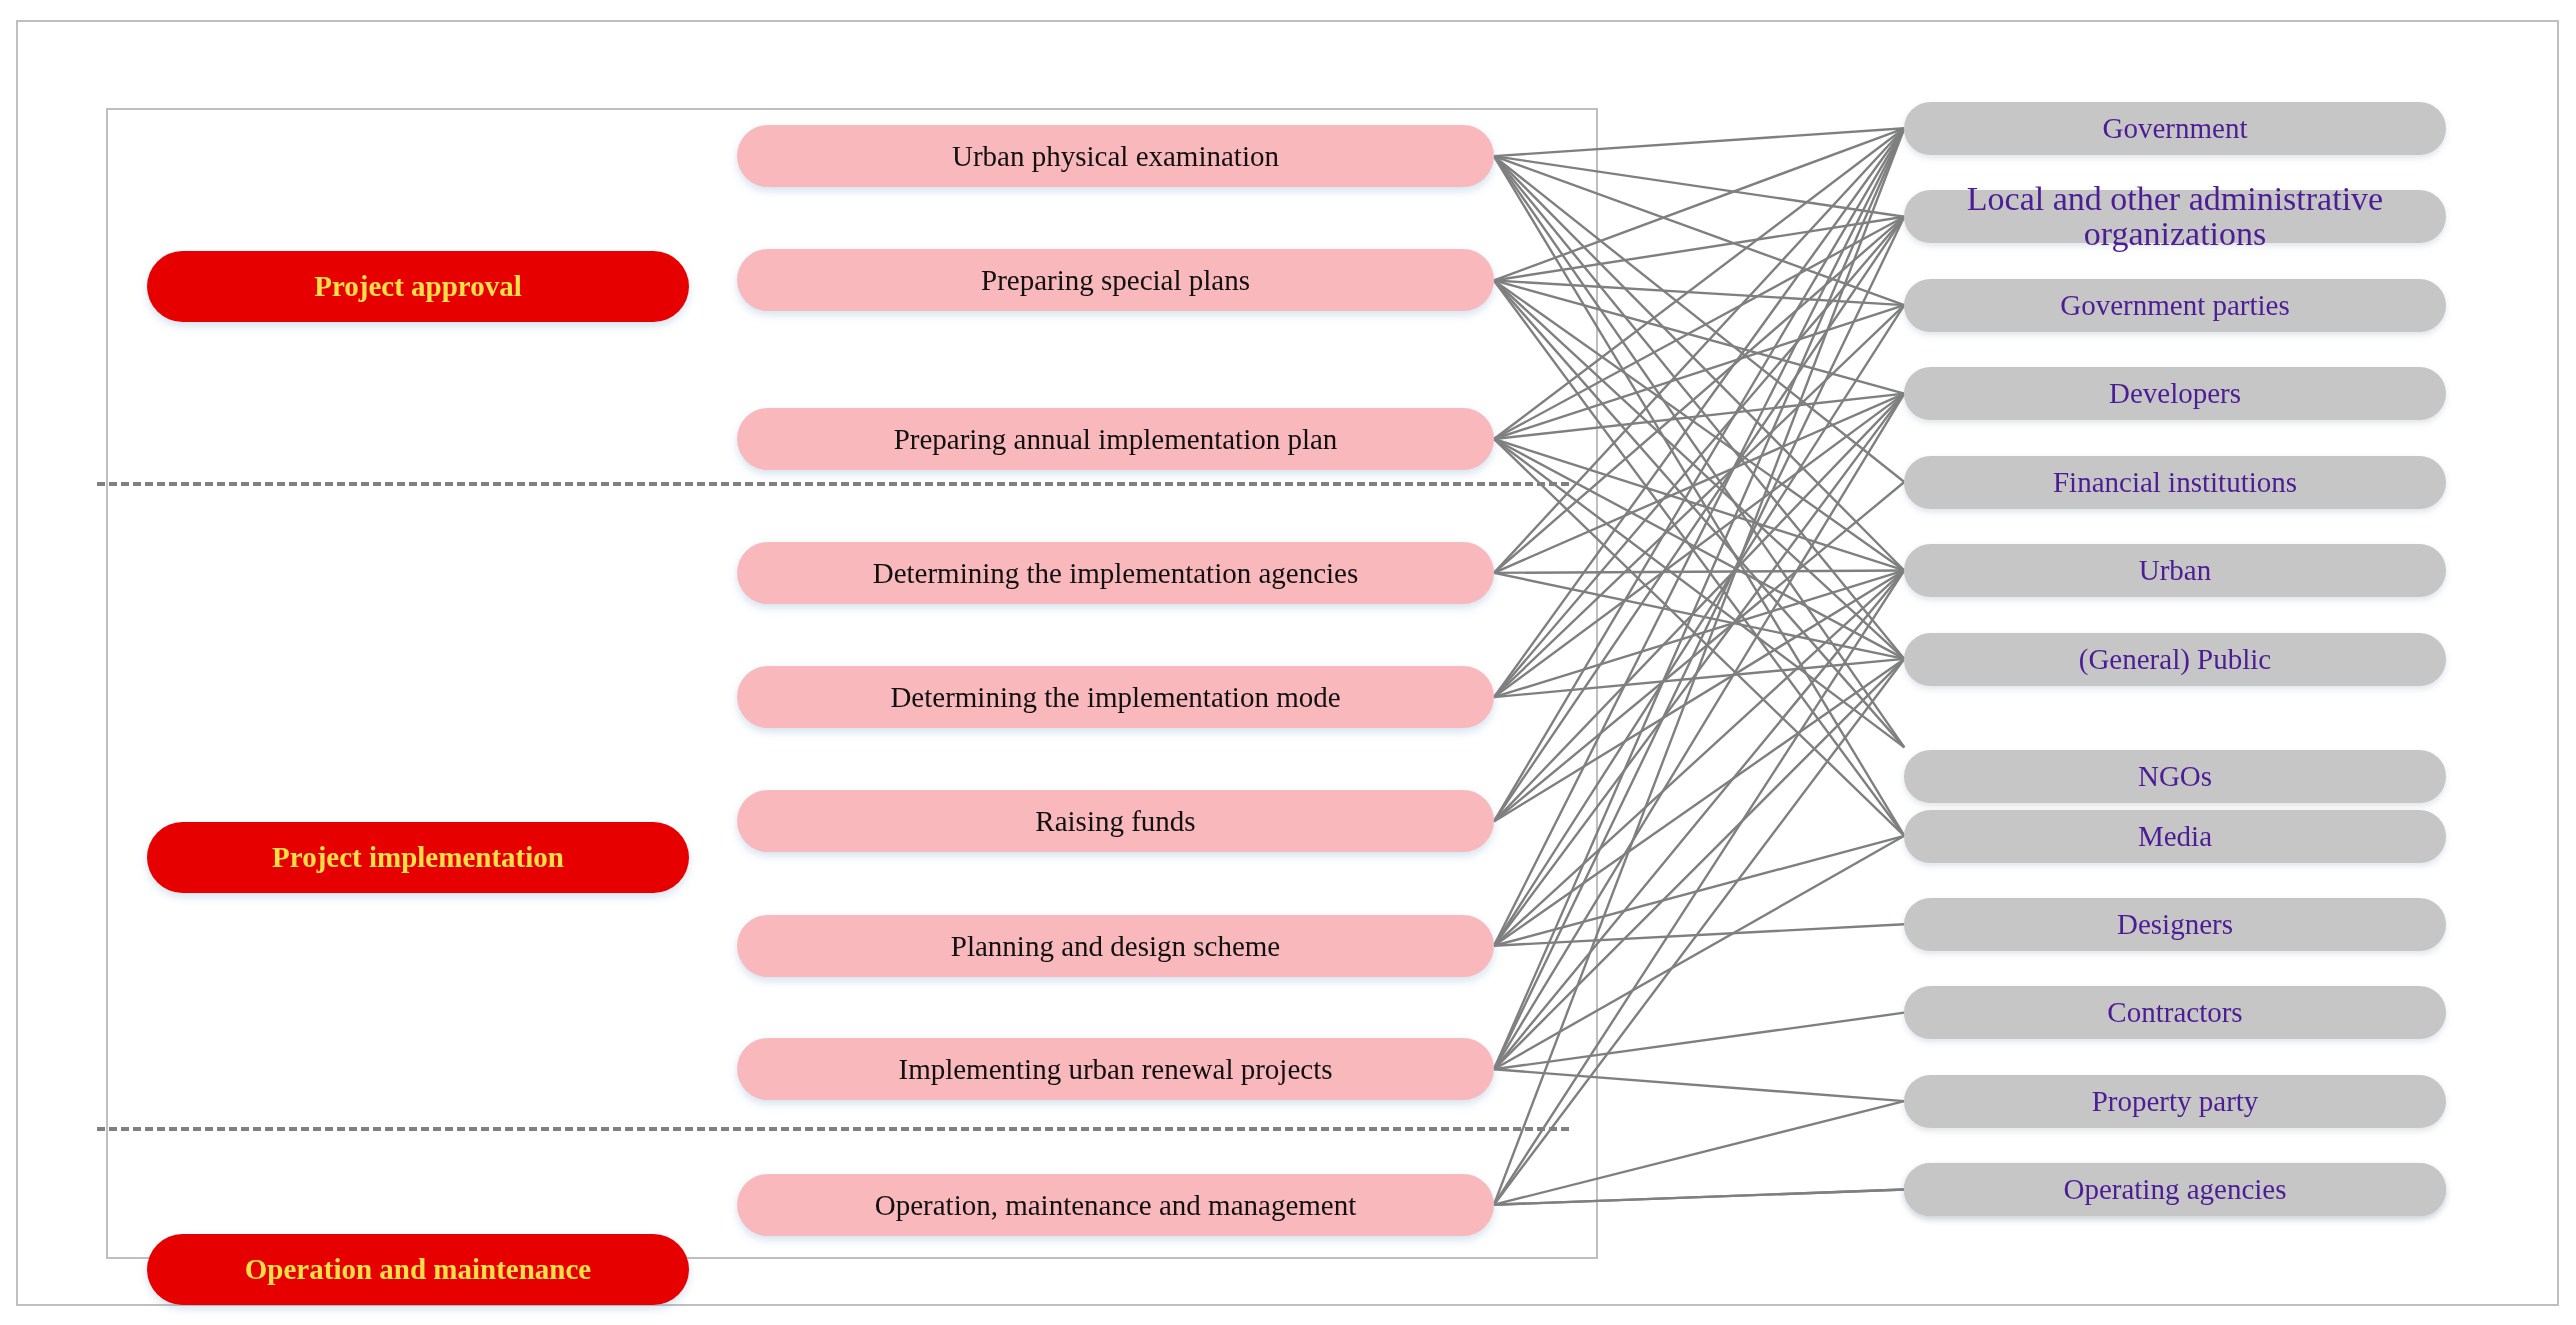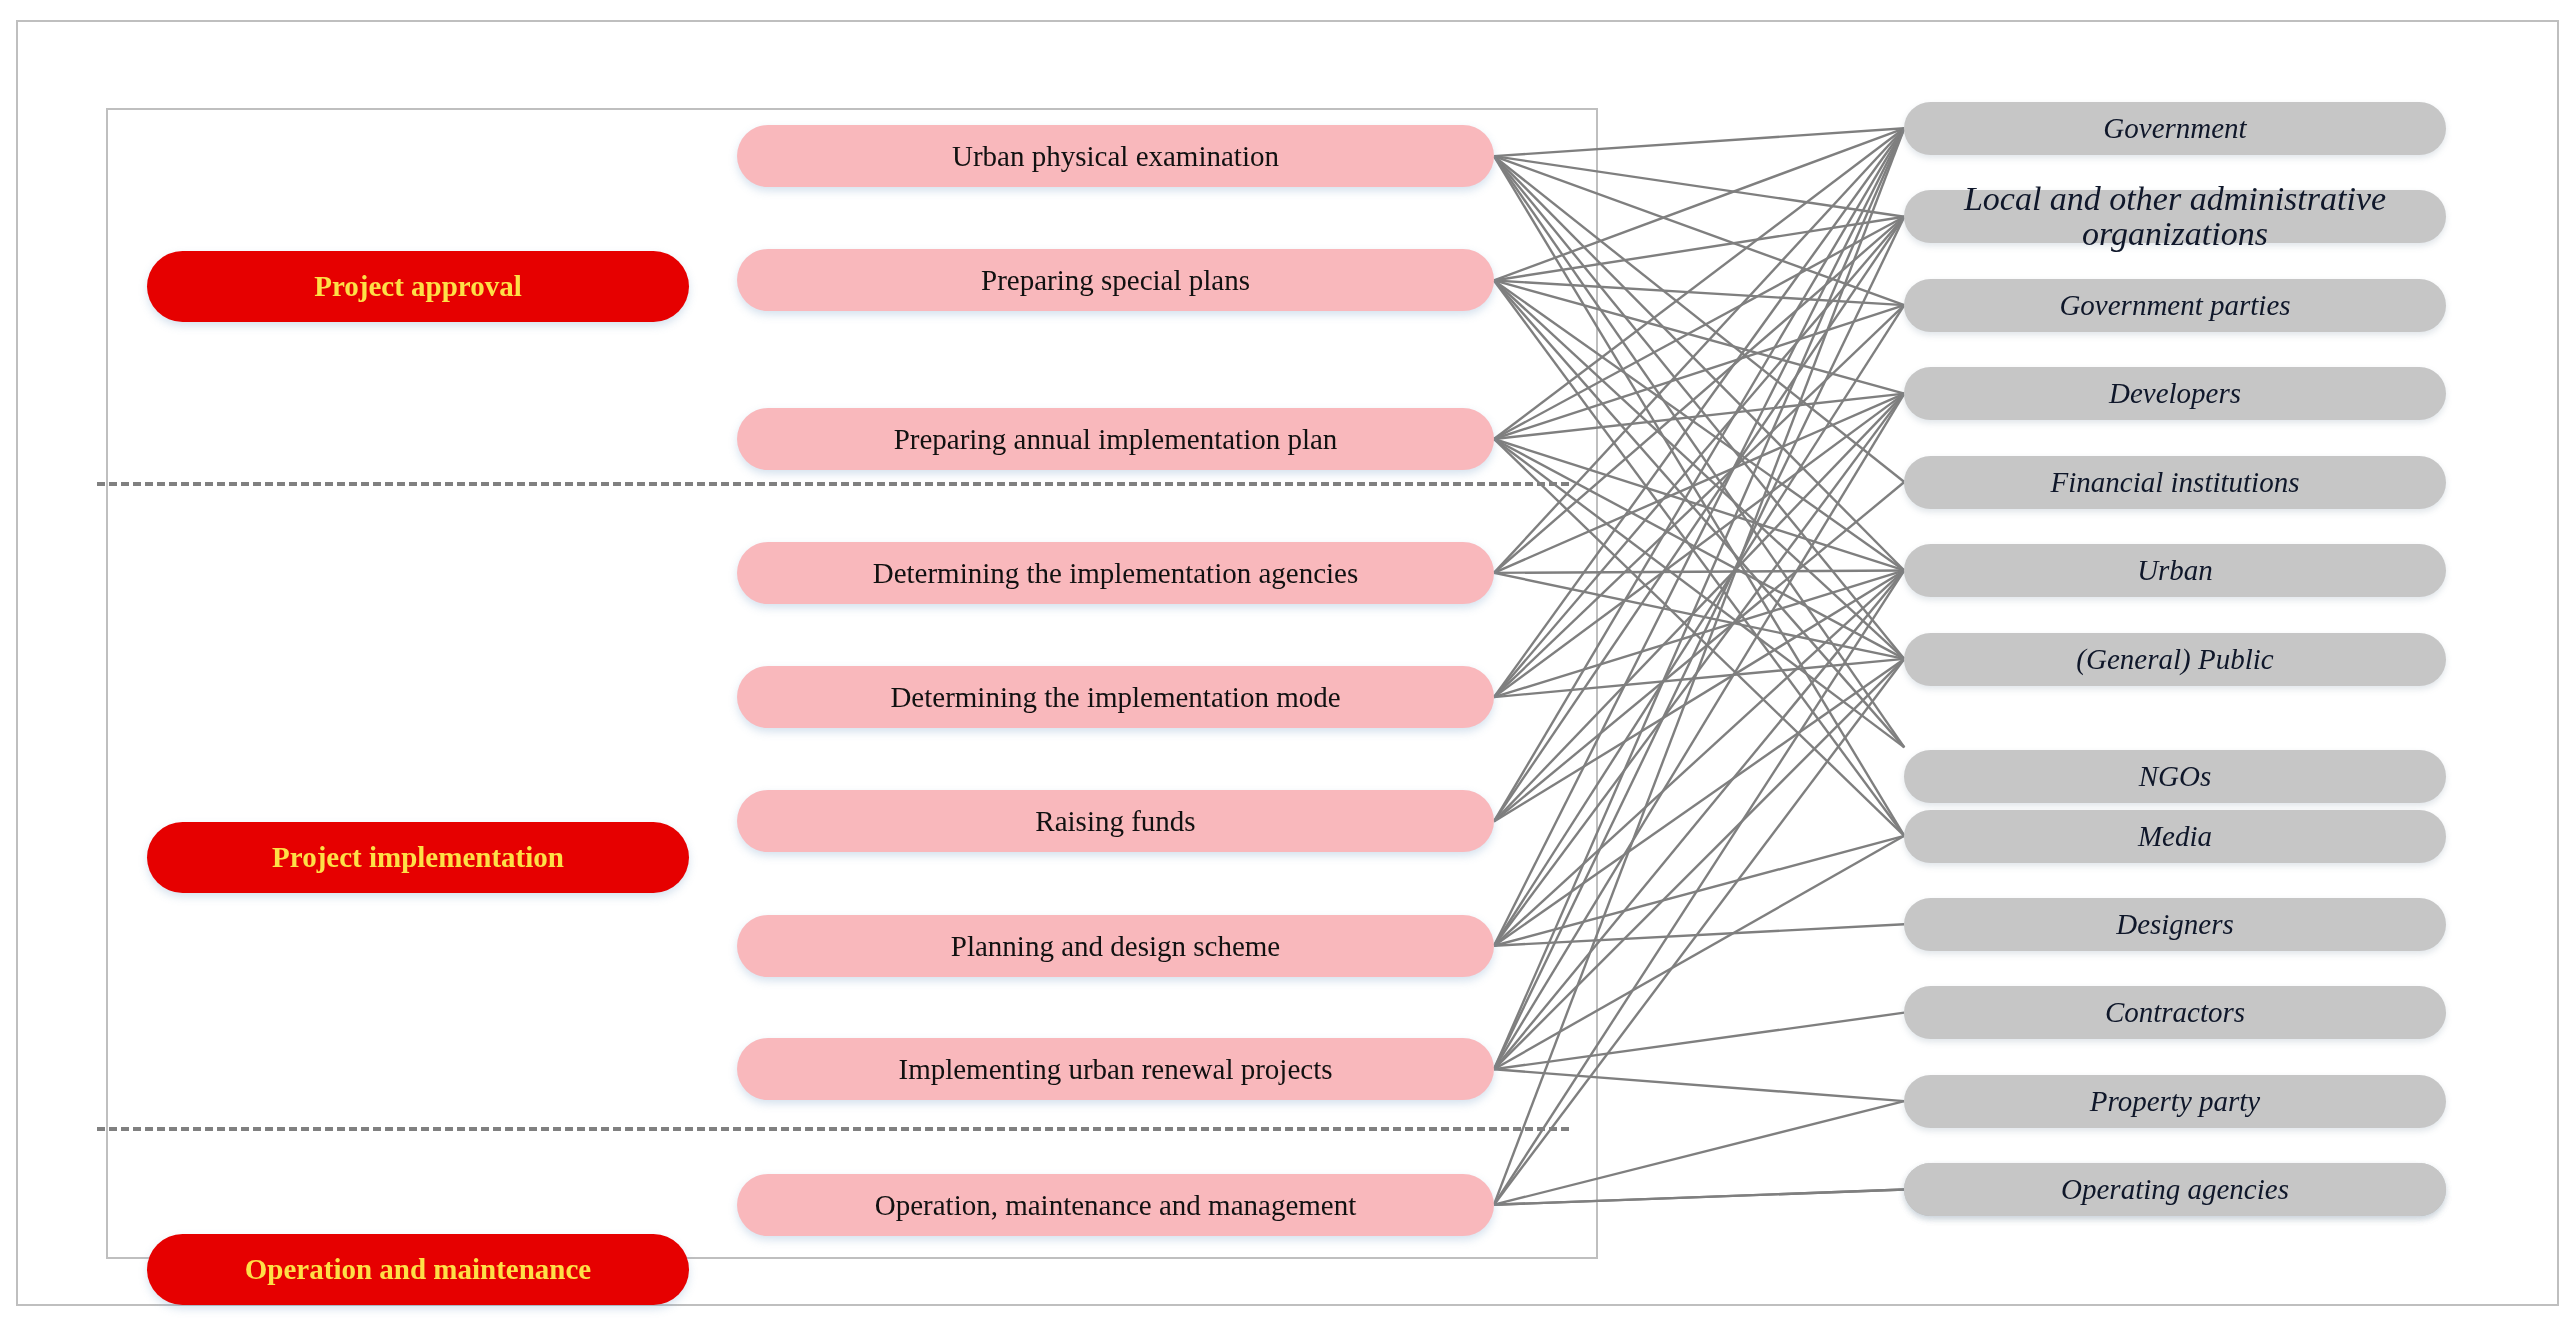--- a/index.html
+++ b/index.html
@@ -32,23 +32,23 @@
     left:147px;width:542px;height:71px;
   }
 
   .activity{
     background:#f9b8bc;color:#111111;font-size:29px;
     box-shadow:0 4px 8px rgba(120,160,200,.30);
     left:737px;width:757px;height:62px;
   }
 
   .stakeholder{
-    background:#c6c6c6;color:#0f172a;font-size:29px;
+    background:#c6c6c6;color:#4c1d95;font-size:29px;
     box-shadow:0 3.2px 6.4px rgba(120,140,160,.22);
-    left:1904px;width:542px;height:53px;font-style:italic;
+    left:1904px;width:542px;height:53px;
   }
 
   #links{position:absolute;left:0;top:0;width:2576px;height:1325px;pointer-events:none;}
 </style>
 </head>
 <body>
 
 <div id="frame-outer">
   <div id="panel-inner"></div>
 </div>

